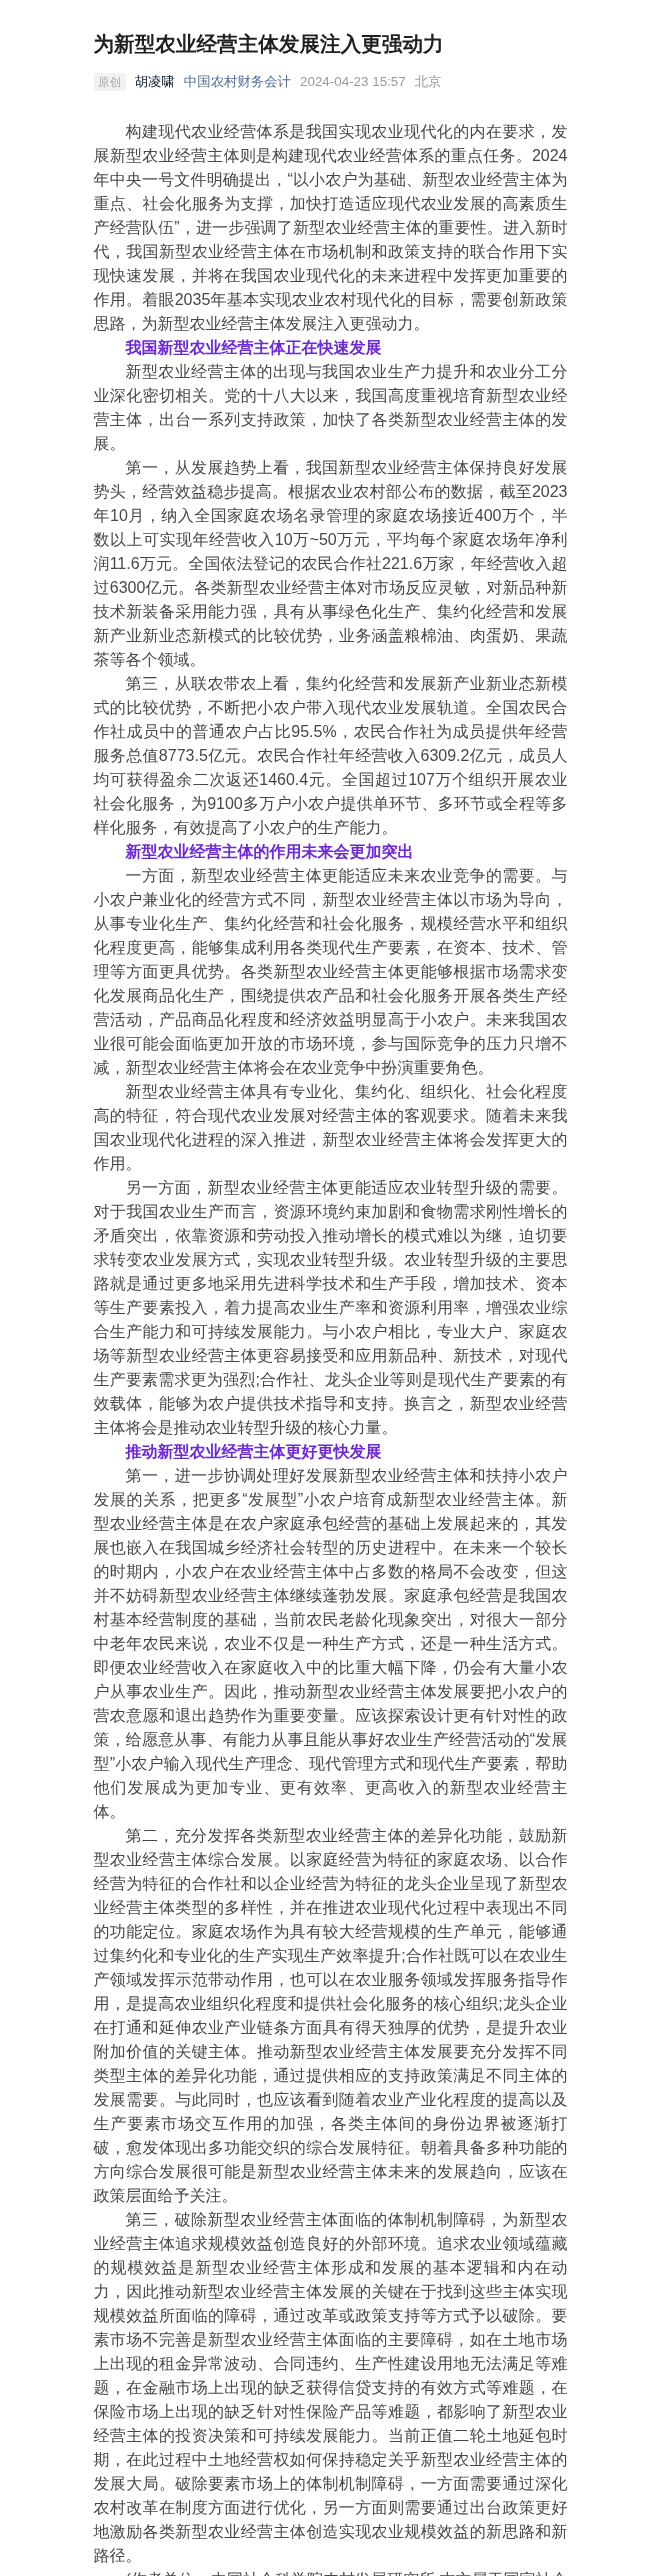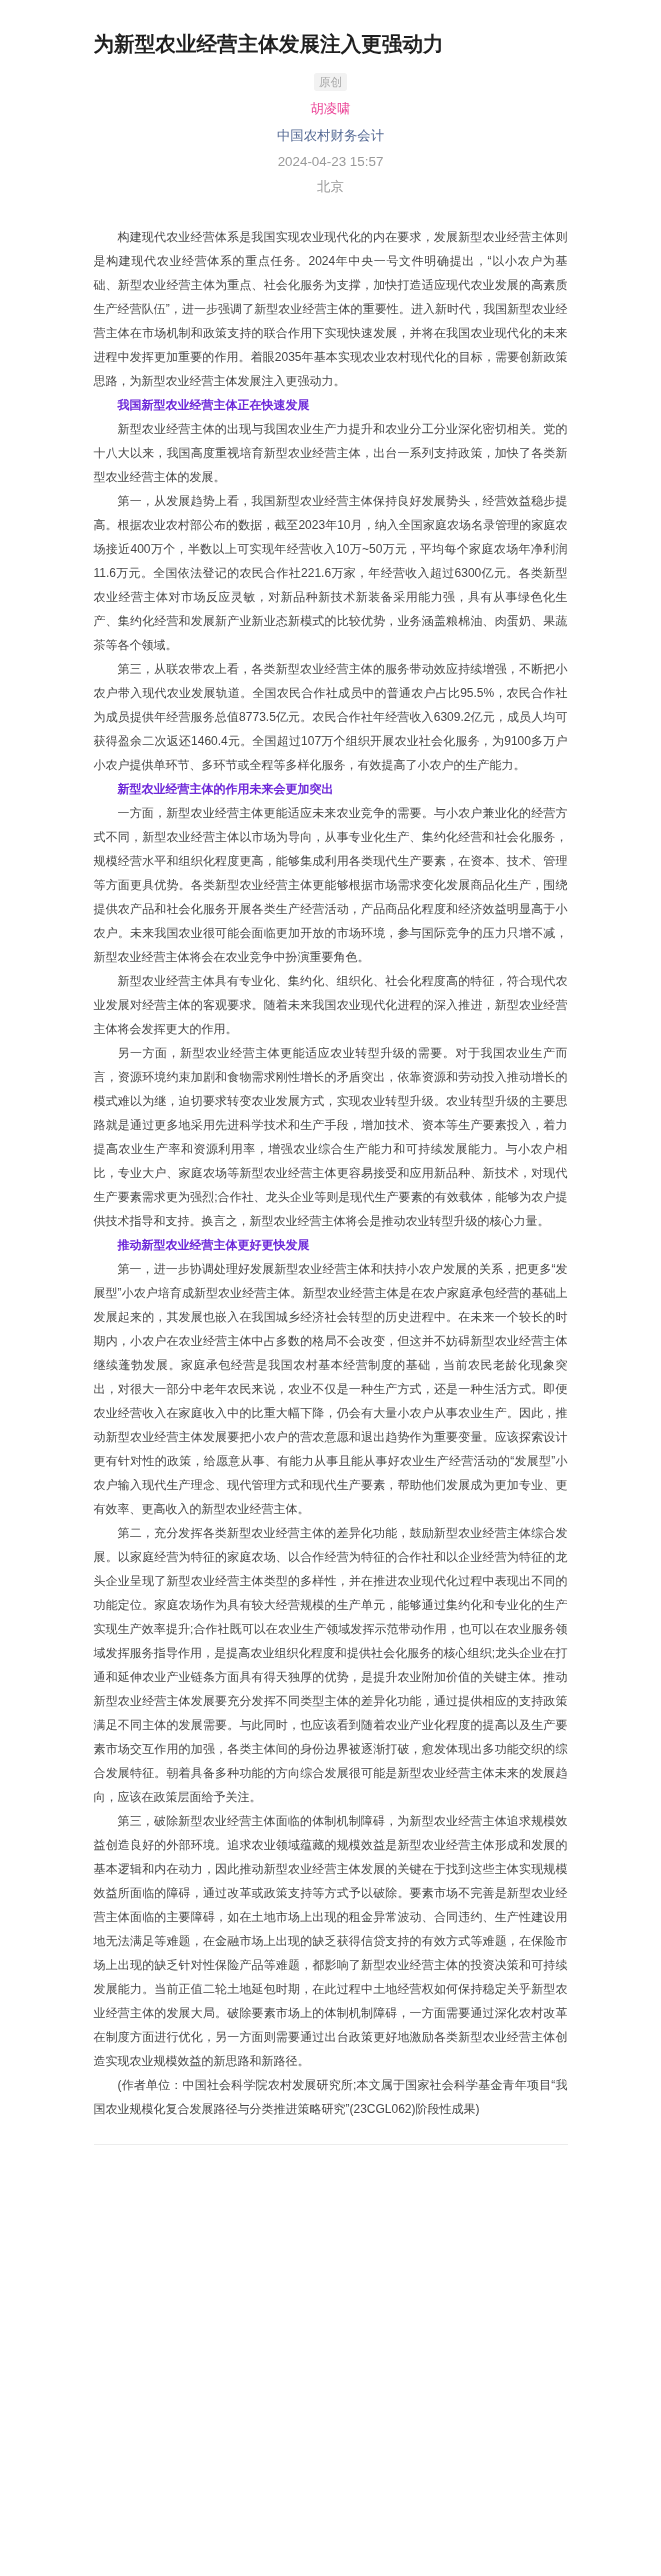--- a/index.html
+++ b/index.html
@@ -20,36 +20,35 @@
     color: #1f1f1f;
   }
   .byline {
     display: flex;
     align-items: center;
     gap: 9px;
     font-size: 13.4px;
     color: #9a9a9a;
     margin-bottom: 29px;
     white-space: nowrap;
-    flex-direction: column;
   }
   .orig-badge {
     background: #f2f2f2;
     color: #aaaaaa;
     font-size: 11.6px;
     line-height: 1.4;
     padding: 0.9px 4.5px;
     border-radius: 2.7px;
   }
-  .author { color: #ec4899; }
+  .author { color: #0f172a; }
   .account { color: #576b95; cursor: pointer; }
   .pubtime, .publoc { color: #9a9a9a; }
   .body p, .body h2 {
     margin: 0;
-    font-size: 12px;
+    font-size: 16px;
     line-height: 24px;
     color: #474747;
     text-align: justify;
     text-indent: 2em;
     overflow-wrap: anywhere;
   }
   .body h2 {
     font-weight: 700;
     color: #6d28d9;
   }
@@ -79,21 +78,21 @@
     <span class="account">中国农村财务会计</span>
     <span class="pubtime">2024-04-23 15:57</span>
     <span class="publoc">北京</span>
   </div>
 
   <div class="body">
     <p>构建现代农业经营体系是我国实现农业现代化的内在要求，发展新型农业经营主体则是构建现代农业经营体系的重点任务。2024年中央一号文件明确提出，“以小农户为基础、新型农业经营主体为重点、社会化服务为支撑，加快打造适应现代农业发展的高素质生产经营队伍”，进一步强调了新型农业经营主体的重要性。进入新时代，我国新型农业经营主体在市场机制和政策支持的联合作用下实现快速发展，并将在我国农业现代化的未来进程中发挥更加重要的作用。着眼2035年基本实现农业农村现代化的目标，需要创新政策思路，为新型农业经营主体发展注入更强动力。</p>
     <h2>我国新型农业经营主体正在快速发展</h2>
     <p>新型农业经营主体的出现与我国农业生产力提升和农业分工分业深化密切相关。党的十八大以来，我国高度重视培育新型农业经营主体，出台一系列支持政策，加快了各类新型农业经营主体的发展。</p>
     <p>第一，从发展趋势上看，我国新型农业经营主体保持良好发展势头，经营效益稳步提高。根据农业农村部公布的数据，截至2023年10月，纳入全国家庭农场名录管理的家庭农场接近400万个，半数以上可实现年经营收入10万~50万元，平均每个家庭农场年净利润11.6万元。全国依法登记的农民合作社221.6万家，年经营收入超过6300亿元。各类新型农业经营主体对市场反应灵敏，对新品种新技术新装备采用能力强，具有从事绿色化生产、集约化经营和发展新产业新业态新模式的比较优势，业务涵盖粮棉油、肉蛋奶、果蔬茶等各个领域。</p>
-    <p>第三，从联农带农上看，各类新型农业经营主体的服务带动效应持续增强，不断把小农户带入现代农业发展轨道。全国农民合作社成员中的普通农户占比95.5%，农民合作社为成员提供年经营服务总值8773.5亿元。农民合作社年经营收入6309.2亿元，成员人均可获得盈余二次返还1460.4元。全国超过107万个组织开展农业社会化服务，为9100多万户小农户提供单环节、多环节或全程等多样化服务，有效提高了小农户的生产能力。</p>
+    <p>第三，从联农带农上看，集约化经营和发展新产业新业态新模式的比较优势，不断把小农户带入现代农业发展轨道。全国农民合作社成员中的普通农户占比95.5%，农民合作社为成员提供年经营服务总值8773.5亿元。农民合作社年经营收入6309.2亿元，成员人均可获得盈余二次返还1460.4元。全国超过107万个组织开展农业社会化服务，为9100多万户小农户提供单环节、多环节或全程等多样化服务，有效提高了小农户的生产能力。</p>
     <h2>新型农业经营主体的作用未来会更加突出</h2>
     <p>一方面，新型农业经营主体更能适应未来农业竞争的需要。与小农户兼业化的经营方式不同，新型农业经营主体以市场为导向，从事专业化生产、集约化经营和社会化服务，规模经营水平和组织化程度更高，能够集成利用各类现代生产要素，在资本、技术、管理等方面更具优势。各类新型农业经营主体更能够根据市场需求变化发展商品化生产，围绕提供农产品和社会化服务开展各类生产经营活动，产品商品化程度和经济效益明显高于小农户。未来我国农业很可能会面临更加开放的市场环境，参与国际竞争的压力只增不减，新型农业经营主体将会在农业竞争中扮演重要角色。</p>
     <p>新型农业经营主体具有专业化、集约化、组织化、社会化程度高的特征，符合现代农业发展对经营主体的客观要求。随着未来我国农业现代化进程的深入推进，新型农业经营主体将会发挥更大的作用。</p>
     <p>另一方面，新型农业经营主体更能适应农业转型升级的需要。对于我国农业生产而言，资源环境约束加剧和食物需求刚性增长的矛盾突出，依靠资源和劳动投入推动增长的模式难以为继，迫切要求转变农业发展方式，实现农业转型升级。农业转型升级的主要思路就是通过更多地采用先进科学技术和生产手段，增加技术、资本等生产要素投入，着力提高农业生产率和资源利用率，增强农业综合生产能力和可持续发展能力。与小农户相比，专业大户、家庭农场等新型农业经营主体更容易接受和应用新品种、新技术，对现代生产要素需求更为强烈;合作社、龙头企业等则是现代生产要素的有效载体，能够为农户提供技术指导和支持。换言之，新型农业经营主体将会是推动农业转型升级的核心力量。</p>
     <h2>推动新型农业经营主体更好更快发展</h2>
     <p>第一，进一步协调处理好发展新型农业经营主体和扶持小农户发展的关系，把更多“发展型”小农户培育成新型农业经营主体。新型农业经营主体是在农户家庭承包经营的基础上发展起来的，其发展也嵌入在我国城乡经济社会转型的历史进程中。在未来一个较长的时期内，小农户在农业经营主体中占多数的格局不会改变，但这并不妨碍新型农业经营主体继续蓬勃发展。家庭承包经营是我国农村基本经营制度的基础，当前农民老龄化现象突出，对很大一部分中老年农民来说，农业不仅是一种生产方式，还是一种生活方式。即便农业经营收入在家庭收入中的比重大幅下降，仍会有大量小农户从事农业生产。因此，推动新型农业经营主体发展要把小农户的营农意愿和退出趋势作为重要变量。应该探索设计更有针对性的政策，给愿意从事、有能力从事且能从事好农业生产经营活动的“发展型”小农户输入现代生产理念、现代管理方式和现代生产要素，帮助他们发展成为更加专业、更有效率、更高收入的新型农业经营主体。</p>
     <p>第二，充分发挥各类新型农业经营主体的差异化功能，鼓励新型农业经营主体综合发展。以家庭经营为特征的家庭农场、以合作经营为特征的合作社和以企业经营为特征的龙头企业呈现了新型农业经营主体类型的多样性，并在推进农业现代化过程中表现出不同的功能定位。家庭农场作为具有较大经营规模的生产单元，能够通过集约化和专业化的生产实现生产效率提升;合作社既可以在农业生产领域发挥示范带动作用，也可以在农业服务领域发挥服务指导作用，是提高农业组织化程度和提供社会化服务的核心组织;龙头企业在打通和延伸农业产业链条方面具有得天独厚的优势，是提升农业附加价值的关键主体。推动新型农业经营主体发展要充分发挥不同类型主体的差异化功能，通过提供相应的支持政策满足不同主体的发展需要。与此同时，也应该看到随着农业产业化程度的提高以及生产要素市场交互作用的加强，各类主体间的身份边界被逐渐打破，愈发体现出多功能交织的综合发展特征。朝着具备多种功能的方向综合发展很可能是新型农业经营主体未来的发展趋向，应该在政策层面给予关注。</p>
     <p>第三，破除新型农业经营主体面临的体制机制障碍，为新型农业经营主体追求规模效益创造良好的外部环境。追求农业领域蕴藏的规模效益是新型农业经营主体形成和发展的基本逻辑和内在动力，因此推动新型农业经营主体发展的关键在于找到这些主体实现规模效益所面临的障碍，通过改革或政策支持等方式予以破除。要素市场不完善是新型农业经营主体面临的主要障碍，如在土地市场上出现的租金异常波动、合同违约、生产性建设用地无法满足等难题，在金融市场上出现的缺乏获得信贷支持的有效方式等难题，在保险市场上出现的缺乏针对性保险产品等难题，都影响了新型农业经营主体的投资决策和可持续发展能力。当前正值二轮土地延包时期，在此过程中土地经营权如何保持稳定关乎新型农业经营主体的发展大局。破除要素市场上的体制机制障碍，一方面需要通过深化农村改革在制度方面进行优化，另一方面则需要通过出台政策更好地激励各类新型农业经营主体创造实现农业规模效益的新思路和新路径。</p>
     <p>(作者单位：中国社会科学院农村发展研究所;本文属于国家社会科学基金青年项目“我国农业规模化复合发展路径与分类推进策略研究”(23CGL062)阶段性成果)</p>
   </div>

